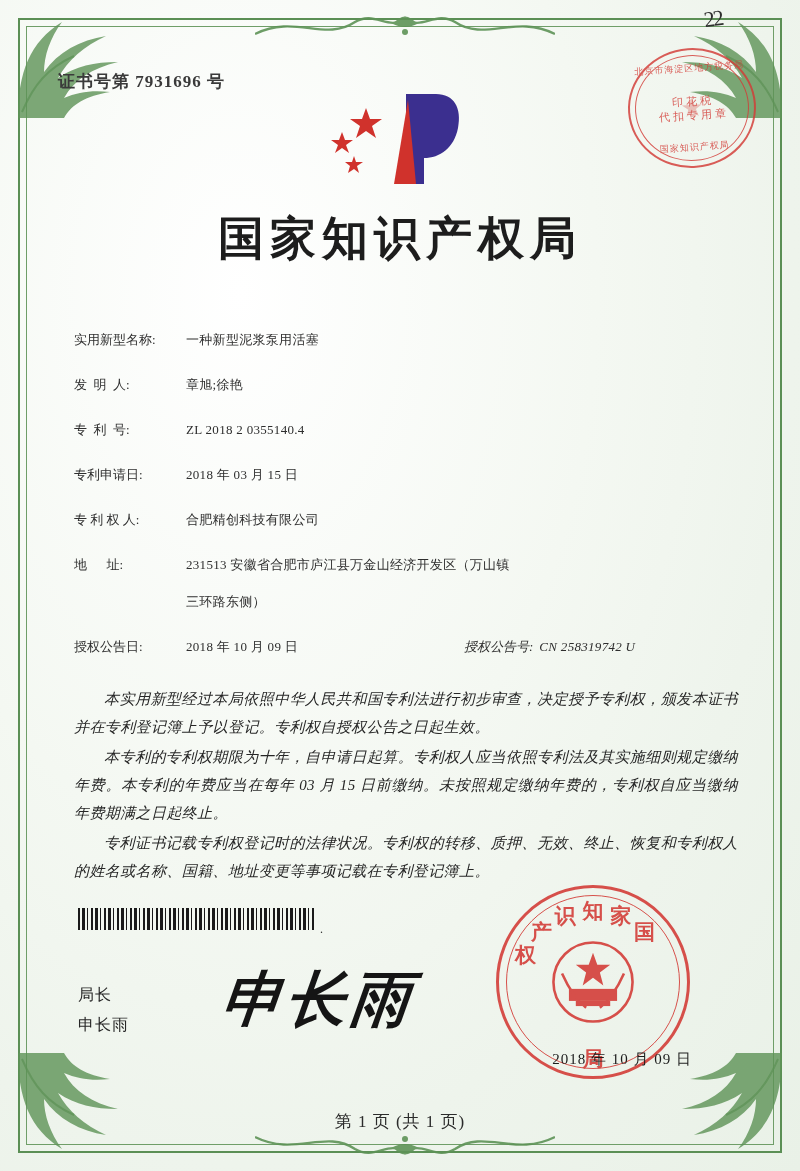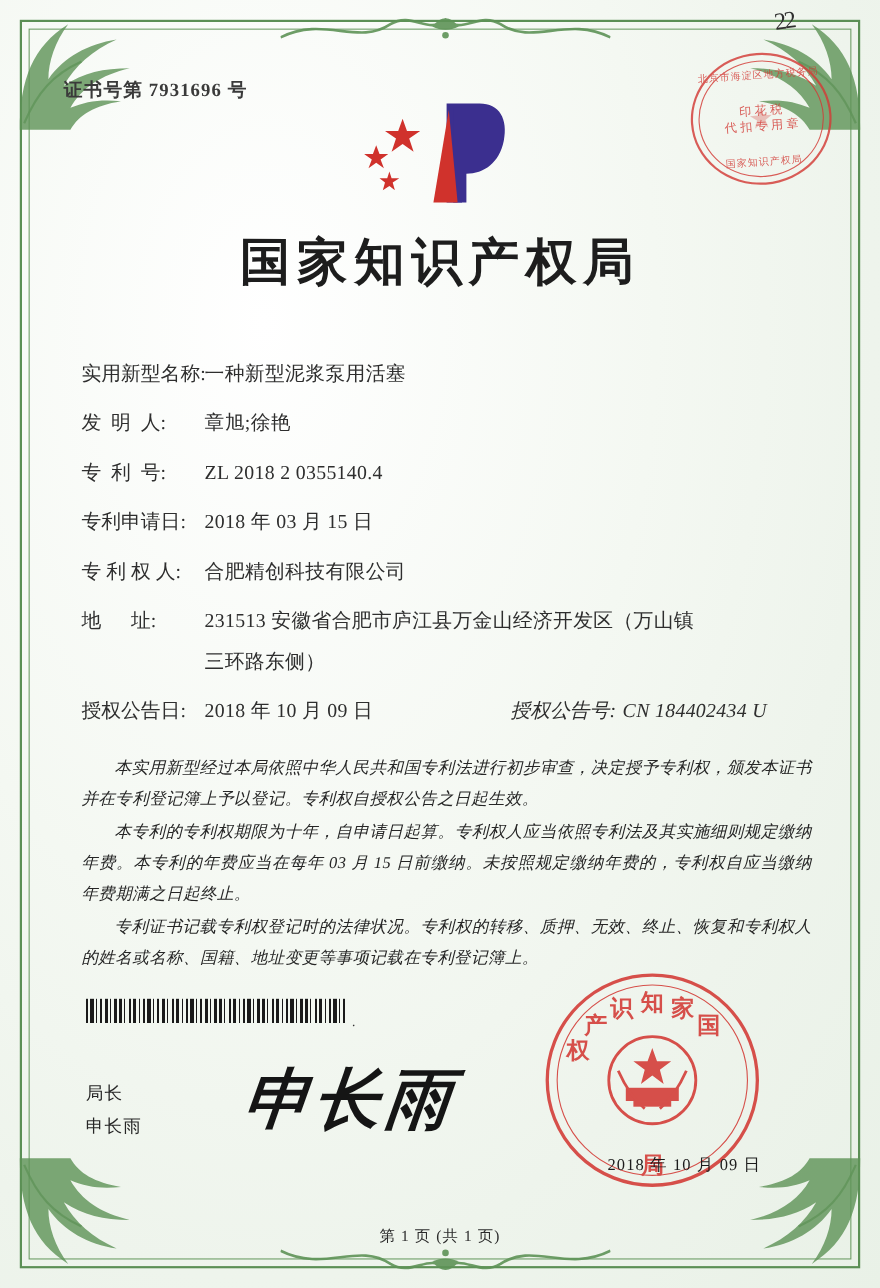--- a/index.html
+++ b/index.html
@@ -150,21 +150,21 @@
     color: #1d1d1d;
     font-family: "Liberation Serif", "DejaVu Serif", serif;
   }
 
   
   .fields {
     position: absolute;
     left: 74px;
     right: 60px;
     top: 330px;
-    font-size: 18px;
+    font-size: 13px;
     line-height: 19px;
     color: #2e2e2e;
   }
   .field-row {
     display: flex;
     align-items: flex-start;
     margin-bottom: 26px;
   }
   .field-label {
     width: 112px;
@@ -311,21 +311,21 @@
     letter-spacing: 1px;
     white-space: nowrap;
   }
 
   
   .footer {
     position: absolute;
     left: 0; right: 0;
     bottom: 38px;
     text-align: center;
-    font-size: 14px;
+    font-size: 17px;
     color: #2b2b2b;
     letter-spacing: 1px;
   }
 </style>
 </head>
 <body>
 
 <div class="page">
 
   <div class="border-outer"></div>
@@ -435,21 +435,21 @@
       </div>
     </div>
 
     <div class="row-double">
       <div class="left">
         <div class="field-label">授权公告日:</div>
         <div class="field-value">2018 年 10 月 09 日</div>
       </div>
       <div class="right">
         <div class="field-label">授权公告号:</div>
-        <div class="field-value">CN 184402434 U</div>
+        <div class="field-value">CN 258319742 U</div>
       </div>
     </div>
   </div>
 
   <div class="body-text">
     <p>本实用新型经过本局依照中华人民共和国专利法进行初步审查，决定授予专利权，颁发本证书并在专利登记簿上予以登记。专利权自授权公告之日起生效。</p>
     <p>本专利的专利权期限为十年，自申请日起算。专利权人应当依照专利法及其实施细则规定缴纳年费。本专利的年费应当在每年 03 月 15 日前缴纳。未按照规定缴纳年费的，专利权自应当缴纳年费期满之日起终止。</p>
     <p>专利证书记载专利权登记时的法律状况。专利权的转移、质押、无效、终止、恢复和专利权人的姓名或名称、国籍、地址变更等事项记载在专利登记簿上。</p>
   </div>
 

